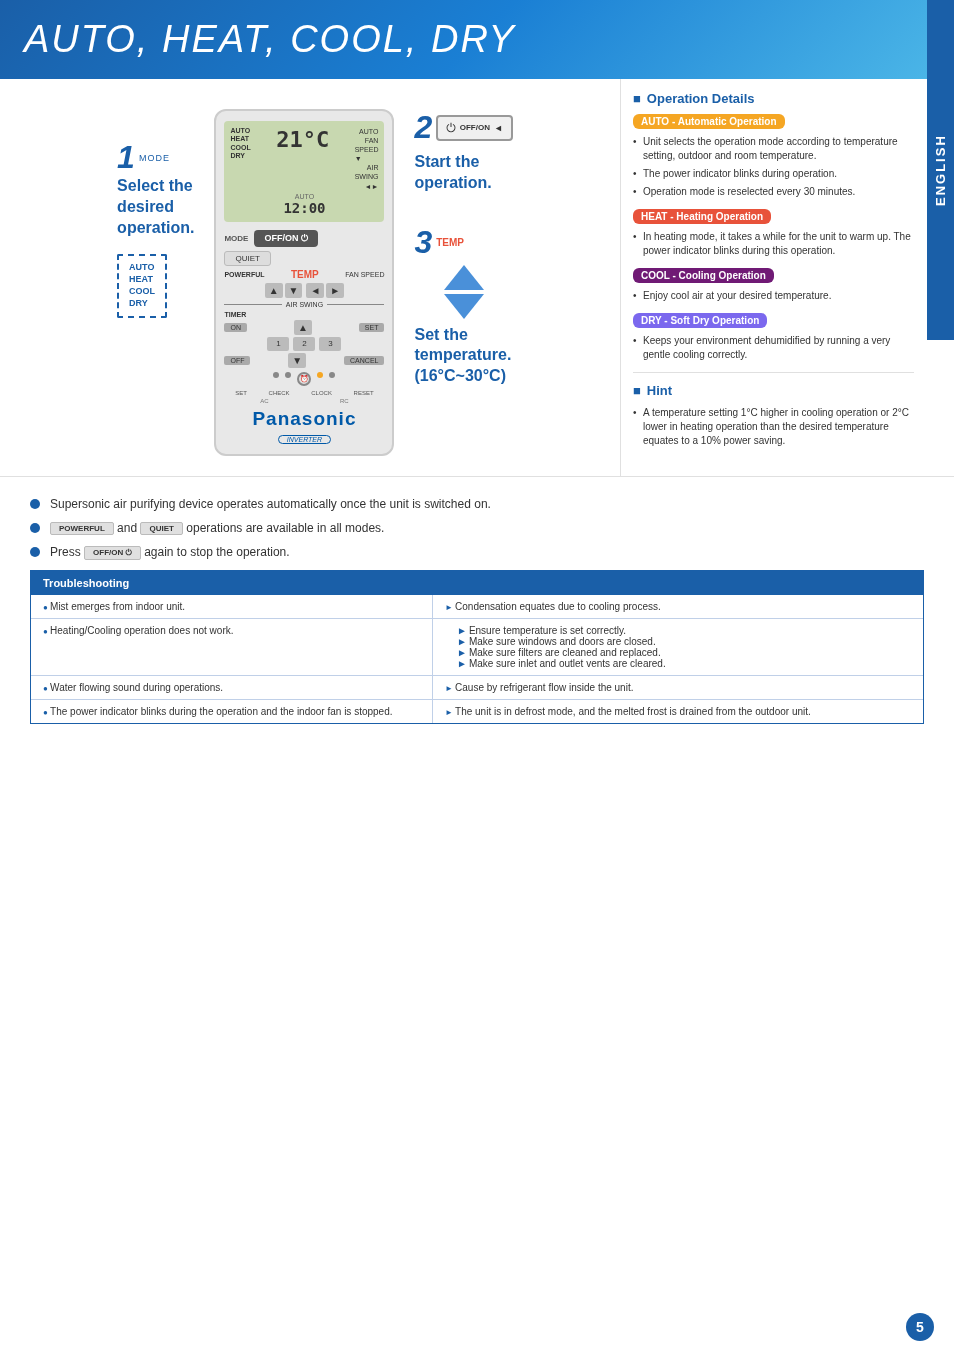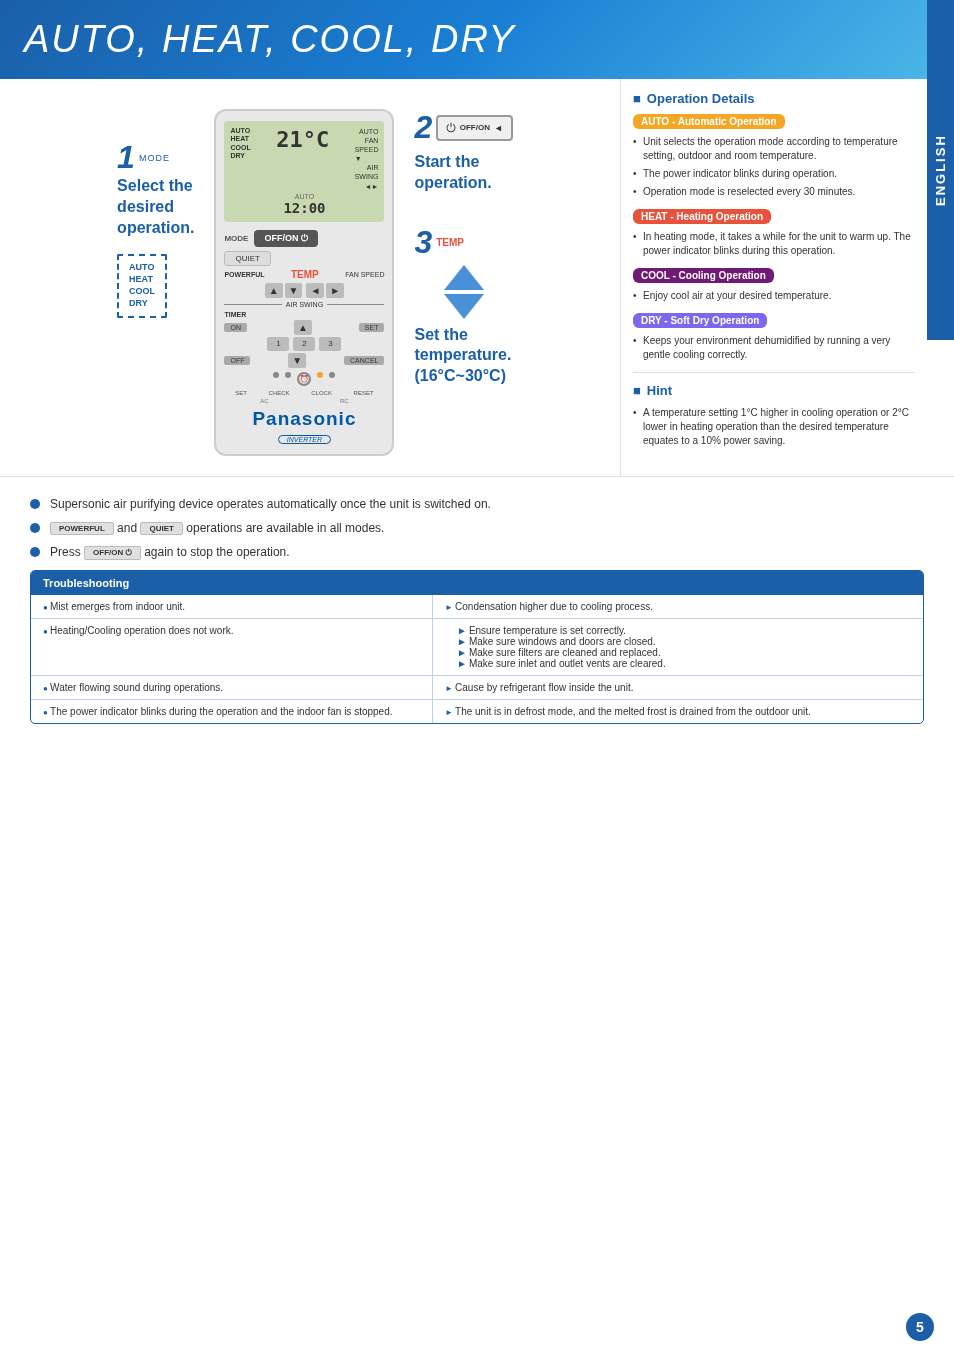--- a/index.html
+++ b/index.html
@@ -355,21 +355,21 @@
       padding: 1px 8px;
       font-size: 8px;
       font-weight: bold;
       vertical-align: middle;
     }
 
     
     .troubleshooting {
       margin: 0 0 0 0;
       border: 1px solid #1a5fa8;
-      border-radius: 5px;
+      border-radius: 0;
       overflow: hidden;
     }
 
     .trouble-header {
       background: #1a5fa8;
       color: #fff;
       font-weight: bold;
       font-size: 11px;
       padding: 6px 12px;
     }
@@ -727,21 +727,21 @@
 
   <div class="troubleshooting">
     <div class="trouble-header">Troubleshooting</div>
     <table class="trouble-table">
       <tbody>
           <tr>
         <td>
           <span class="trouble-item">Mist emerges from indoor unit.</span>
         </td>
         <td>
-          <span class="trouble-arrow">Condensation higher due to cooling process.</span>
+          <span class="trouble-arrow">Condensation equates due to cooling process.</span>
         </td>
       </tr>
       <tr>
         <td>
           <span class="trouble-item">Heating/Cooling operation does not work.</span>
         </td>
         <td>
           <ul class="trouble-sub">
             <li>Ensure temperature is set correctly.</li>
             <li>Make sure windows and doors are closed.</li>

